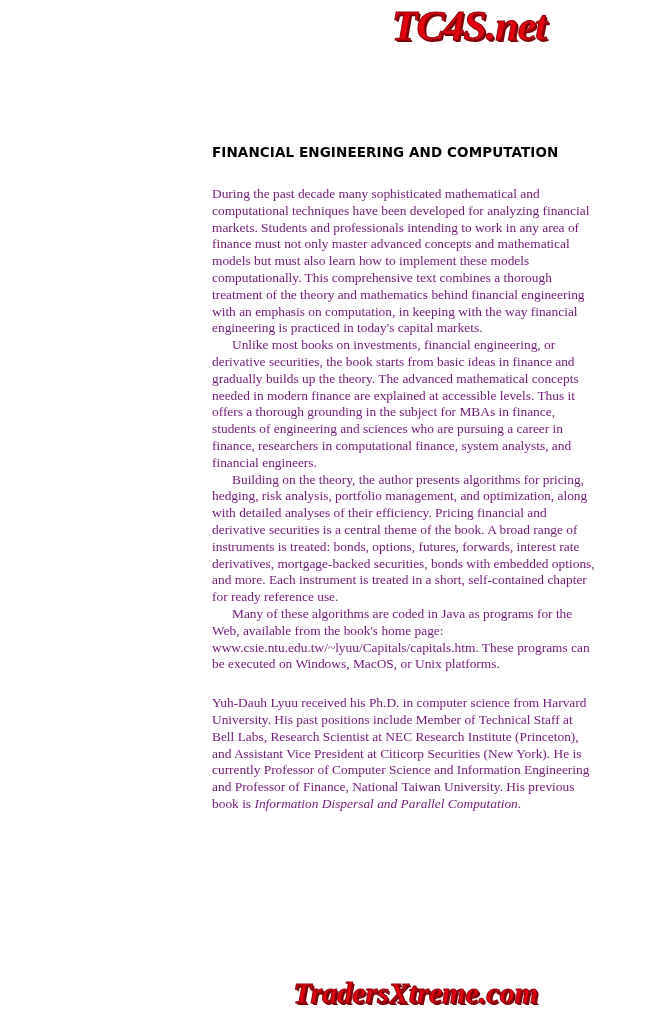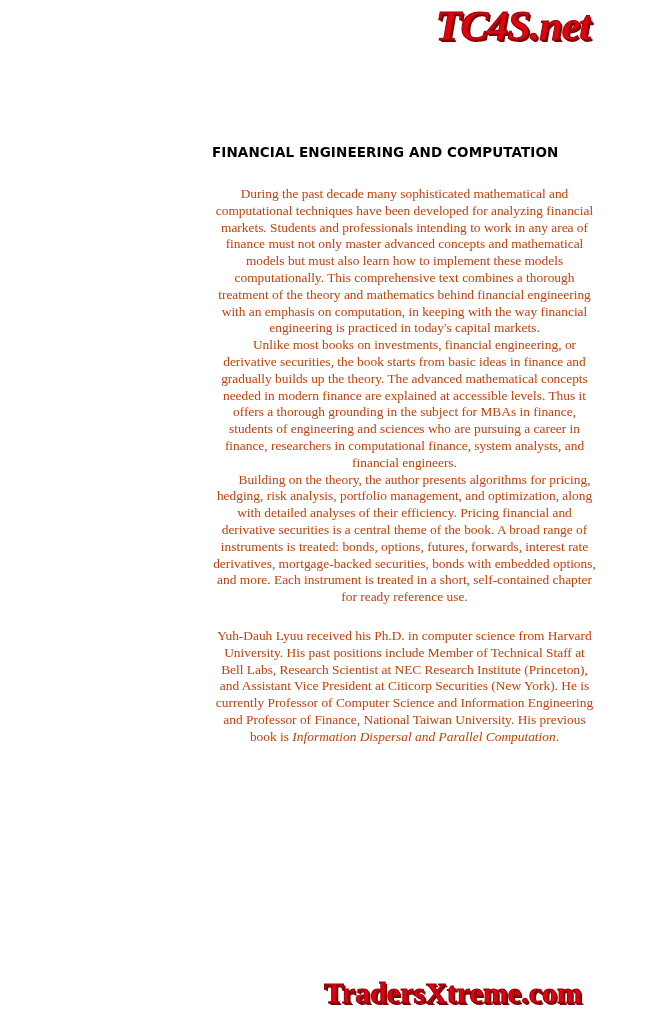--- a/index.html
+++ b/index.html
@@ -11,21 +11,20 @@
     height: 1024px;
     background: #ffffff;
     font-family: "Liberation Serif", serif;
     position: relative;
     overflow: hidden;
   }
   .page {
     position: relative;
     width: 560px;
     height: 1024px;
-    padding-left: 44px;
   }
 
   
   .watermark-top {
     position: absolute;
     top: 2px;
     right: 14px;
     font-family: "Liberation Serif", serif;
     font-weight: bold;
     font-style: italic;
@@ -39,20 +38,21 @@
     -webkit-text-stroke: 1px #8d0008;
   }
 
   
   .watermark-bottom {
     position: absolute;
     bottom: 14px;
     right: 22px;
     font-family: "Liberation Serif", serif;
     font-weight: bold;
+    font-style: italic;
     font-size: 30px;
     color: #e3000f;
     text-shadow:
       1px 1px 0 #7a0007,
       2px 2px 0 #7a0007,
       -1px -1px 0 #ffffff;
     -webkit-text-stroke: 1px #8d0008;
   }
 
   
@@ -83,22 +83,22 @@
     font-weight: bold;
     font-size: 13.5px;
     letter-spacing: 0.1px;
     color: #000;
     margin: 4px 0 26px 0;
   }
   p {
     margin: 0;
     font-size: 13.4px;
     line-height: 16.8px;
-    color: #c2410c;
-    text-align: center;
+    color: #701a75;
+    text-align: left;
   }
   p.indent {
     text-indent: 20px;
   }
   .bio {
     margin-top: 22px;
   }
   em {
     font-style: italic;
     margin-top: 44px;
@@ -114,20 +114,21 @@
   <div class="content">
 
     <h1 class="title">FINANCIAL ENGINEERING AND COMPUTATION</h1>
 
     <p>During the past decade many sophisticated mathematical and computational techniques have been developed for analyzing financial markets. Students and professionals intending to work in any area of finance must not only master advanced concepts and mathematical models but must also learn how to implement these models computationally. This comprehensive text combines a thorough treatment of the theory and mathematics behind financial engineering with an emphasis on computation, in keeping with the way financial engineering is practiced in today's capital markets.</p>
 
     <p class="indent">Unlike most books on investments, financial engineering, or derivative securities, the book starts from basic ideas in finance and gradually builds up the theory. The advanced mathematical concepts needed in modern finance are explained at accessible levels. Thus it offers a thorough grounding in the subject for MBAs in finance, students of engineering and sciences who are pursuing a career in finance, researchers in computational finance, system analysts, and financial engineers.</p>
 
     <p class="indent">Building on the theory, the author presents algorithms for pricing, hedging, risk analysis, portfolio management, and optimization, along with detailed analyses of their efficiency. Pricing financial and derivative securities is a central theme of the book. A broad range of instruments is treated: bonds, options, futures, forwards, interest rate derivatives, mortgage-backed securities, bonds with embedded options, and more. Each instrument is treated in a short, self-contained chapter for ready reference use.</p>
 
+    <p class="indent">Many of these algorithms are coded in Java as programs for the Web, available from the book's home page: www.csie.ntu.edu.tw/~lyuu/Capitals/capitals.htm. These programs can be executed on Windows, MacOS, or Unix platforms.</p>
 
     <p class="bio"><span>Yuh-Dauh Lyuu received his Ph.D. in computer science from Harvard University. His past positions include Member of Technical Staff at Bell Labs, Research Scientist at NEC Research Institute (Princeton), and Assistant Vice President at Citicorp Securities (New York). He is currently Professor of Computer Science and Information Engineering and Professor of Finance, National Taiwan University. His previous book is </span><em>Information Dispersal and Parallel Computation</em><span>.</span></p>
 
 
   </div>
 
 
   <div class="watermark-bottom">TradersXtreme.com</div>
 
 </div>

